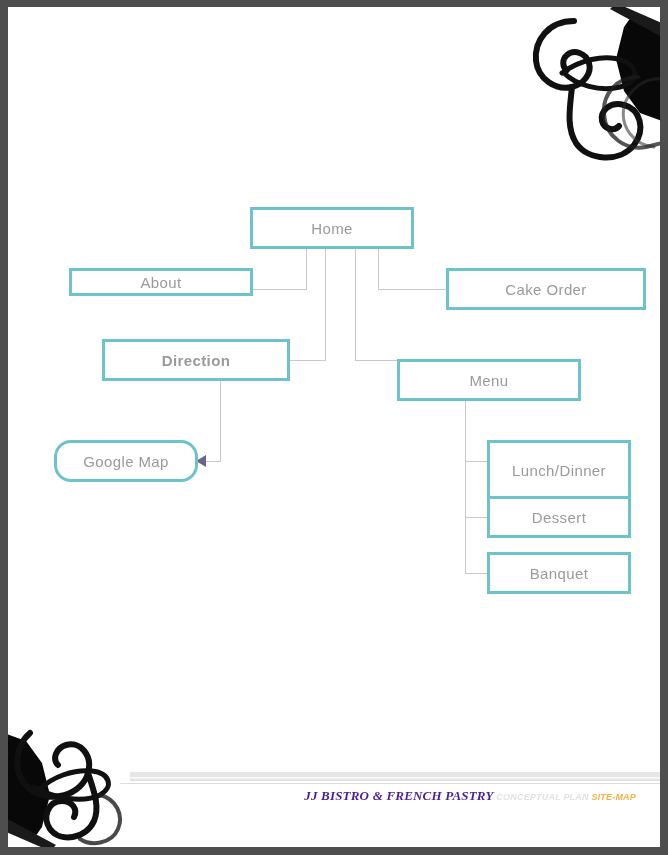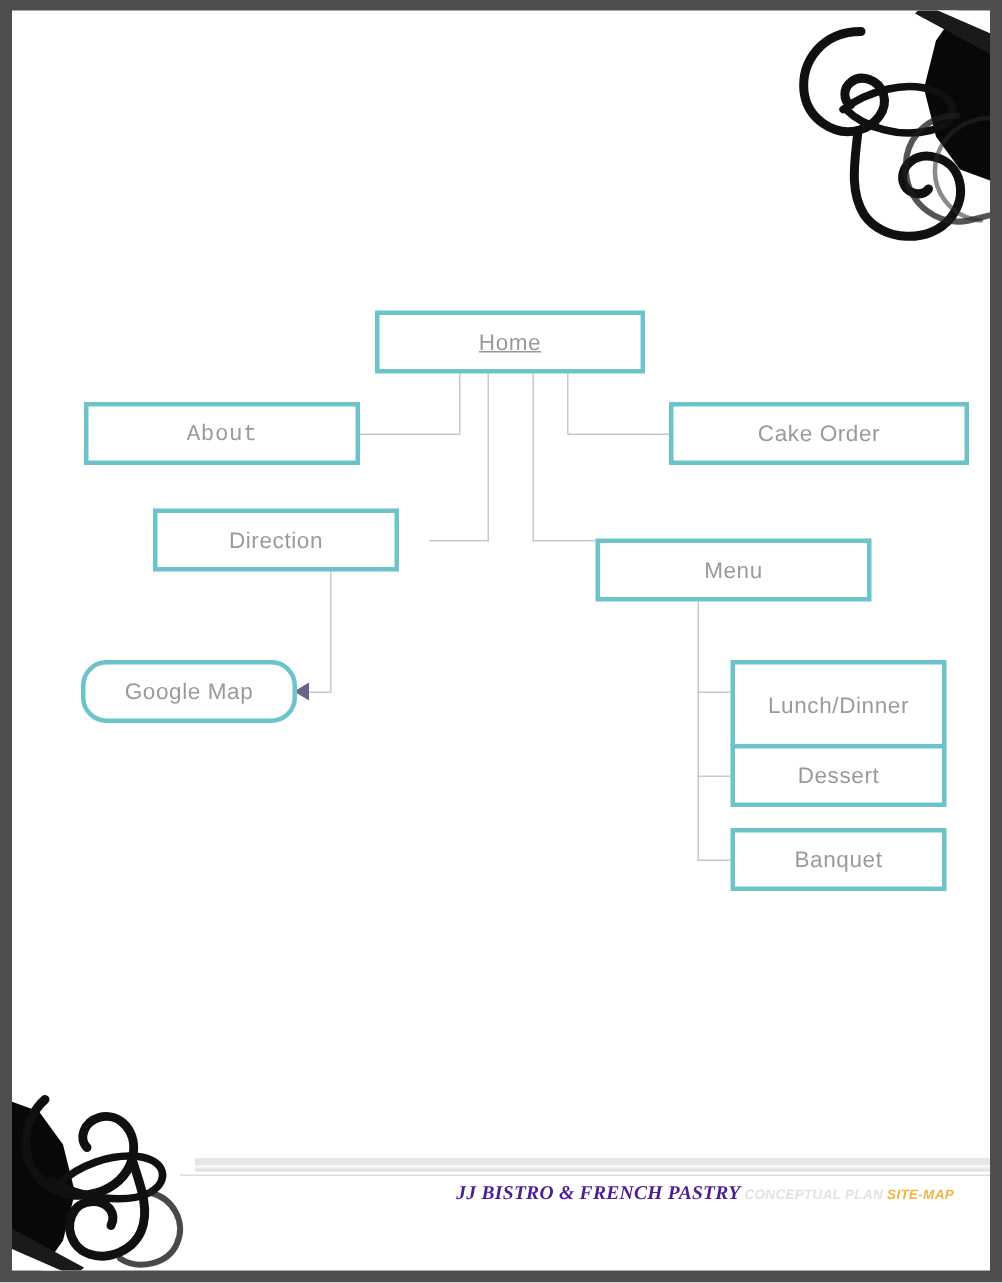--- a/index.html
+++ b/index.html
@@ -196,24 +196,24 @@
 
       <div class="line v" style="left:212px; top:374px; height:80px;"></div>
       <div class="line h" style="left:196px; top:454px; width:17px;"></div>
       <div class="arrowhead" style="left:188px; top:448px;"></div>
 
       <div class="line v" style="left:457px; top:374px; height:193px;"></div>
       <div class="line h" style="left:457px; top:454px; width:23px;"></div>
       <div class="line h" style="left:457px; top:510px; width:23px;"></div>
       <div class="line h" style="left:457px; top:566px; width:23px;"></div>
 
-      <div class="node" style="left:242px; top:200px; width:180px; height:42px;text-decoration:underline;">Home</div>
-      <div class="node" style="left:48px;  top:261px; width:184px; height:42px;font-family:Liberation Mono, monospace;">About</div>
+      <div class="node" style="left:242px; top:200px; width:164px; height:42px;">Home</div>
+      <div class="node" style="left:61px;  top:261px; width:184px; height:28px;">About</div>
       <div class="node" style="left:438px; top:261px; width:200px; height:42px;">Cake Order</div>
-      <div class="node" style="left:94px;  top:332px; width:164px; height:42px;">Direction</div>
+      <div class="node" style="left:94px;  top:332px; width:188px; height:42px;font-weight:bold;">Direction</div>
       <div class="node" style="left:389px; top:352px; width:184px; height:42px;">Menu</div>
       <div class="node" style="left:46px;  top:433px; width:144px; height:42px;border-radius:17px;">Google Map</div>
       <div class="node" style="left:479px; top:433px; width:144px; height:60px;">Lunch/Dinner</div>
       <div class="node" style="left:479px; top:489px; width:144px; height:42px;">Dessert</div>
       <div class="node" style="left:479px; top:545px; width:144px; height:42px;text-align:right;">Banquet</div>
     </div>
 
     <div class="footer-rule"></div>
     <div class="footer-rule2"></div>
     <div class="footer-text"><span class="footer-brand">JJ BISTRO &amp; FRENCH PASTRY</span><span class="footer-sub"> CONCEPTUAL PLAN</span><span class="footer-tag"> SITE-MAP</span></div>

